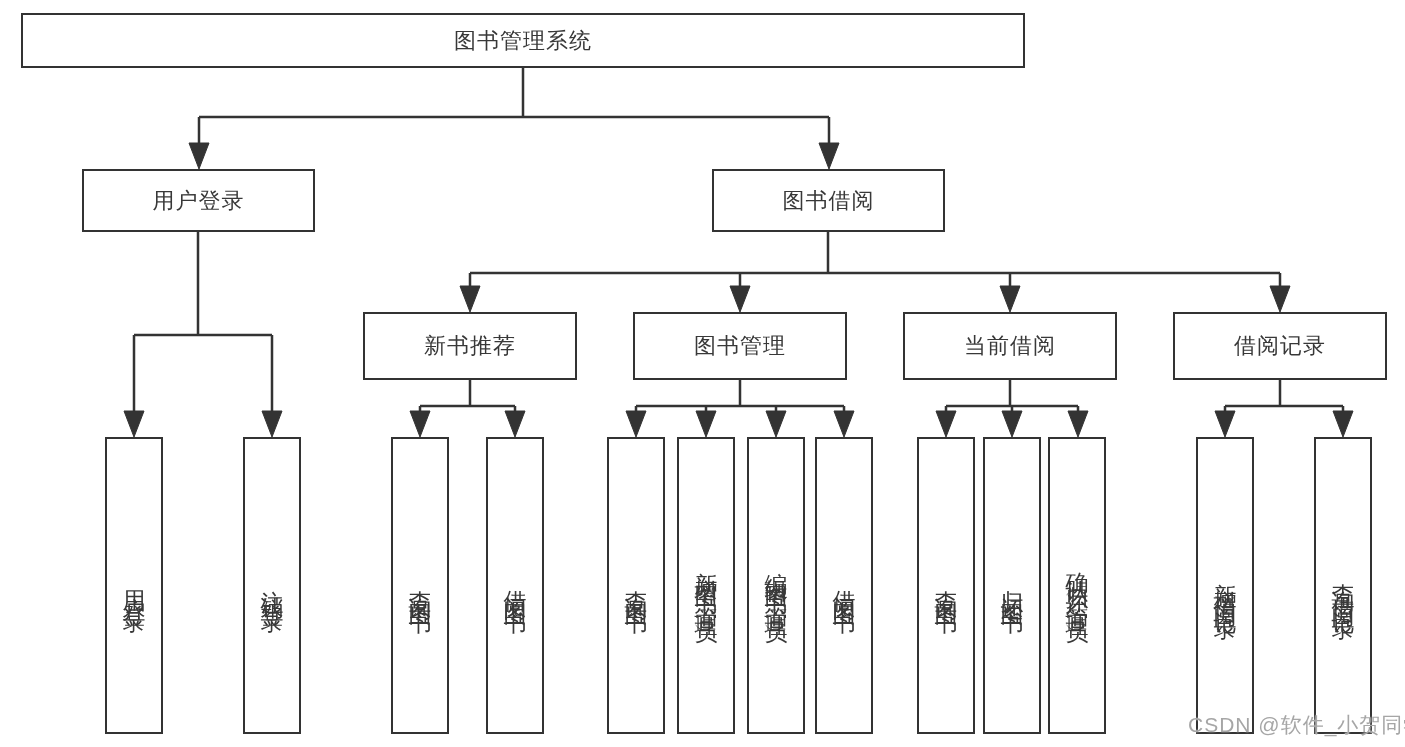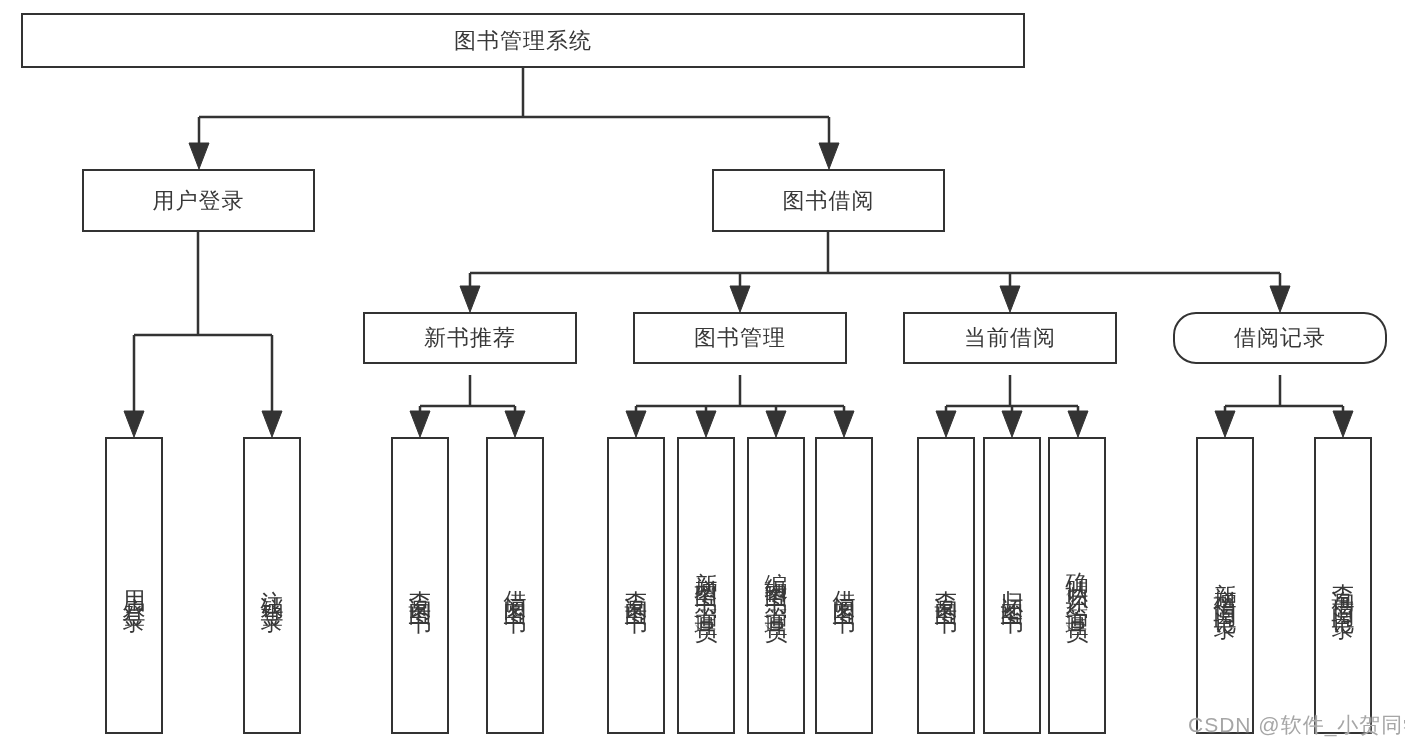--- a/index.html
+++ b/index.html
@@ -13,21 +13,21 @@
     border:2.5px solid #333; display:flex; align-items:center; justify-content:center;
     color:#383838;
   }
   .hbox { font-size:22px; letter-spacing:1px; white-space:nowrap; }
   .vbox {
     writing-mode:vertical-rl; text-orientation:mixed;
     font-size:23px; line-height:1; letter-spacing:7px;
   }
   .root  { left:21px;  top:13px;  width:1004px; height:55px; }
   .lvl2  { top:169px; width:233px; height:63px; }
-  .lvl3  { top:312px; width:214px; height:52px; }
+  .lvl3  { top:312px; width:214px; height:68px; }
   .leaf  { top:437px; width:58px;  height:297px; }
   .watermark {
     position:absolute; left:1188px; top:711px; font-size:21px;
     color:#a6a6a6; letter-spacing:1px; white-space:nowrap; z-index:5;
     text-shadow:0 0 2px rgba(255,255,255,0.9);
   }
 </style>
 </head>
 <body>
 
@@ -89,21 +89,21 @@
 
   <div class="box hbox lvl3" style="left:363px;">
     <span>新书推荐</span>
   </div>
   <div class="box hbox lvl3" style="left:633px;">
     <span>图书管理</span>
   </div>
   <div class="box hbox lvl3" style="left:903px;align-items:center;">
     <span>当前借阅</span>
   </div>
-  <div class="box hbox lvl3" style="left:1173px;border-radius:23px;">
+  <div class="box hbox lvl3" style="left:1173px;">
     <span>借阅记录</span>
   </div>
 
   <div class="box vbox leaf" style="left:105px;">
     <span>用户登录</span>
   </div>
   <div class="box vbox leaf" style="left:243px;">
     <span>注销登录</span>
   </div>
   <div class="box vbox leaf" style="left:391px;">

